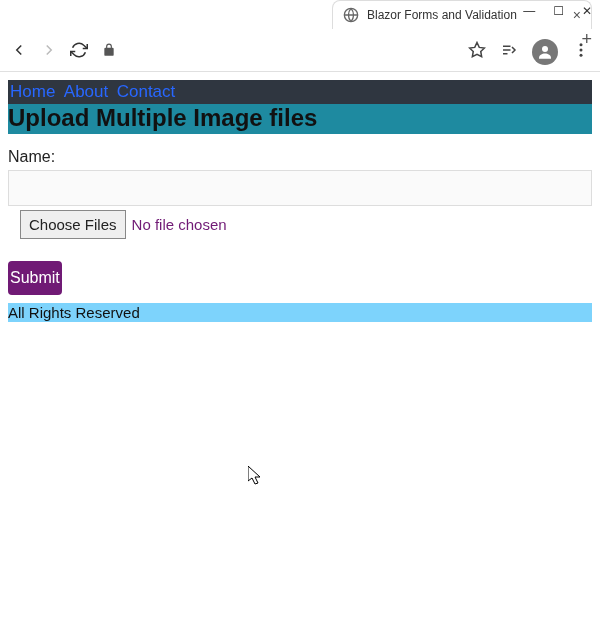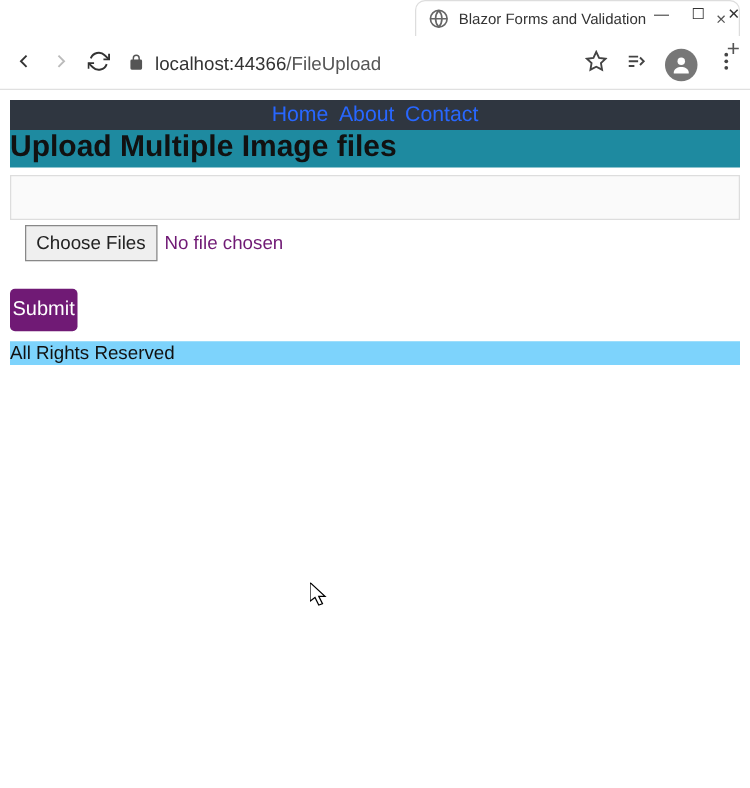--- a/index.html
+++ b/index.html
@@ -19,21 +19,21 @@
     .nav-icons { display: flex; gap: 12px; align-items: center; }
     .nav-icons svg, .tb-right svg { width: 18px; height: 18px; }
     .addr { flex: 1; display: flex; align-items: center; gap: 8px; font-size: 15px; color: #333; }
     .addr .host { font-weight: 400; }
     .addr .path { color: #555; }
     .tb-right { display: flex; align-items: center; gap: 14px; }
     .avatar-circle { width: 26px; height: 26px; border-radius: 50%; background: #777; display: flex; align-items: center; justify-content: center; }
     
     
     .page { padding: 8px; }
-    .topnav { background: #2f3640; text-align: center; padding: 2px 0; }
+    .topnav { background: #2f3640; padding: 2px 0; }
     .topnav a { color: #2867ff; text-decoration: none; font-size: 17px; margin: 0 2px; }
     .banner { background: #1e8aa0; padding: 0 0 2px 0; }
     .banner h1 { font-size: 24px; font-weight: 600; color: #111; }
     
     .form-area { padding: 6px 0; }
     .label { font-size: 16px; color: #222; margin-top: 8px; margin-bottom: 4px; }
     .text-input { width: 100%; height: 36px; border: 1px solid #ddd; background: #fafafa; padding: 4px 8px; font-size: 14px; }
     .file-row { display: flex; align-items: center; gap: 6px; margin-top: 4px; margin-left: 12px; }
     .choose-btn { background: #efefef; border: 1px solid #888; padding: 5px 8px; font-size: 15px; color: #222; }
     .file-status { font-size: 15px; color: #701a75; }
@@ -76,21 +76,20 @@
         </svg></span>
     <span><svg viewBox="0 0 24 24" fill="none" stroke="#333" stroke-width="2">
           <path d="M23 4v6h-6M1 20v-6h6"></path>
           <path d="M3.51 9a9 9 0 0114.85-3.36L23 10M1 14l4.64 4.36A9 9 0 0020.49 15"></path>
         </svg></span>
   </div>
   <div class="addr">
     <span><svg width="14" height="14" viewBox="0 0 24 24" fill="#555">
           <path d="M18 8h-1V6a5 5 0 00-10 0v2H6a2 2 0 00-2 2v10a2 2 0 002 2h12a2 2 0 002-2V10a2 2 0 00-2-2zM9 6a3 3 0 016 0v2H9V6z"></path>
         </svg></span>
-    <span class="host"><span>localhost</span><span>:44366</span><span class="path">/FileUpload</span></span>
   </div>
   <div class="tb-right">
     <span><svg viewBox="0 0 24 24" fill="none" stroke="#444" stroke-width="2">
           <polygon points="12 2 15 8.5 22 9.3 17 14 18.2 21 12 17.8 5.8 21 7 14 2 9.3 9 8.5 12 2"></polygon>
         </svg></span>
     <span><svg viewBox="0 0 24 24" fill="none" stroke="#444" stroke-width="2">
           <line x1="4" y1="7" x2="14" y2="7"></line>
           <line x1="4" y1="12" x2="14" y2="12"></line>
           <line x1="4" y1="17" x2="10" y2="17"></line>
           <polyline points="16 8 20 12 16 16"></polyline>
@@ -113,20 +112,21 @@
   <div class="topnav">
     <a>Home</a>
     <a>About</a>
     <a>Contact</a>
   </div>
   <div class="banner">
     <h1>Upload Multiple Image files</h1>
   </div>
 
   <div class="form-area">
+    <div class="label">Name:</div>
     <input type="text" class="text-input" value="" style="">
     
     <div class="file-row">
       <button class="choose-btn">Choose Files</button>
       <span class="file-status">No file chosen</span>
     </div>
     
     <button class="submit-btn">Submit</button>
   </div>
 

